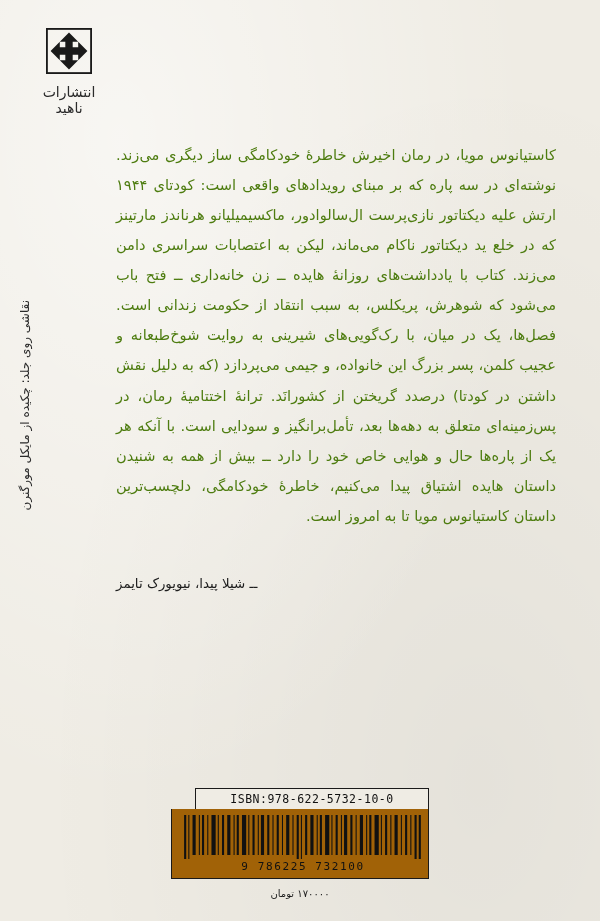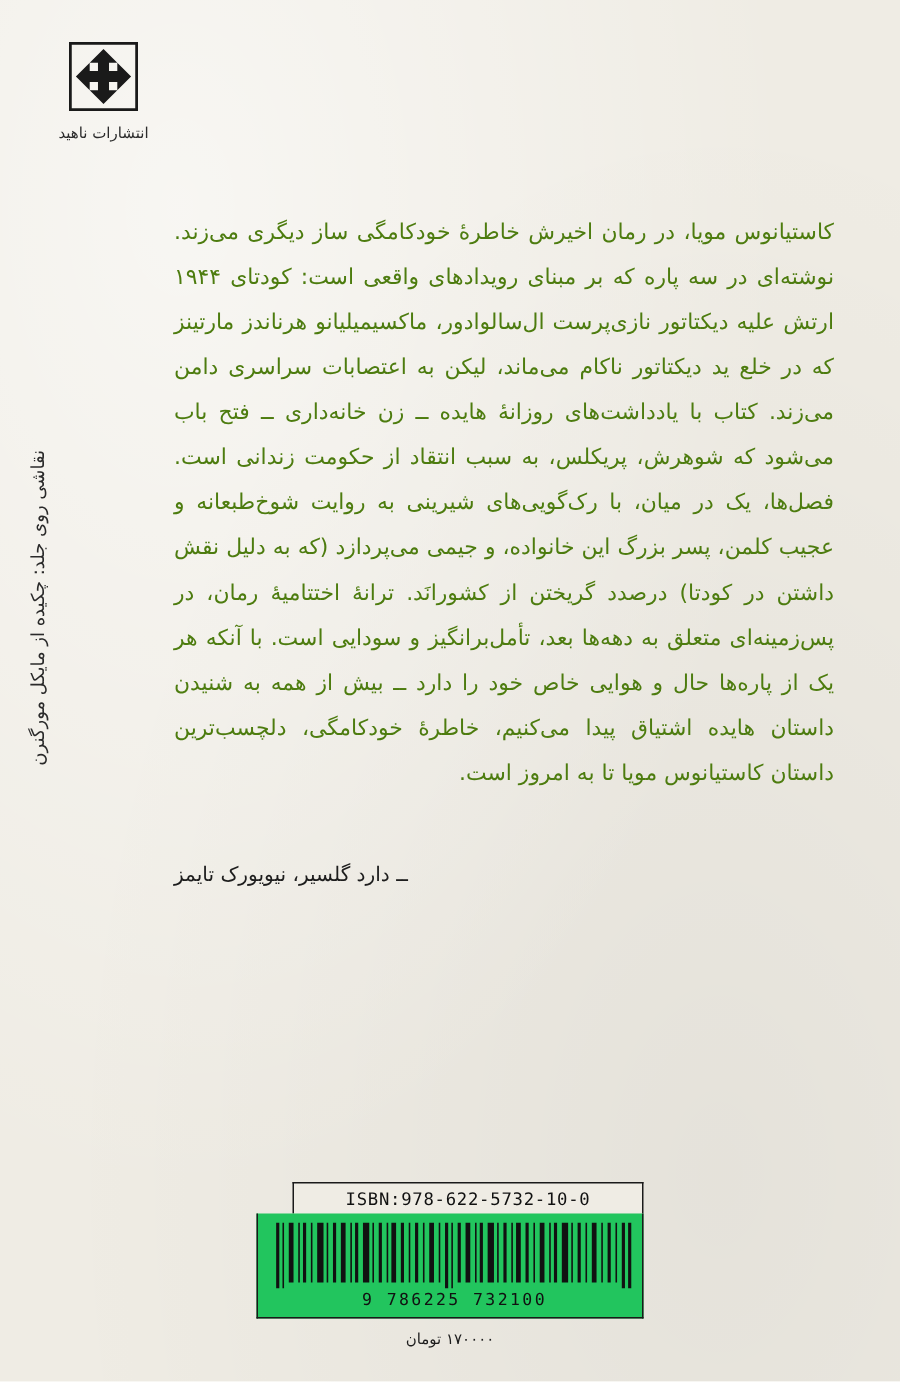--- a/index.html
+++ b/index.html
@@ -35,21 +35,21 @@
     text-align: center;
   }
   .logo-mark {
     width: 46px;
     height: 46px;
     margin: 0 auto;
     display: block;
   }
   .logo-caption {
     margin-top: 10px;
-    font-size: 10px;
+    font-size: 14px;
     color: #2b2b2b;
     letter-spacing: 0.2px;
     direction: rtl;
   }
 
   
   .blurb {
     position: absolute;
     top: 140px;
     right: 44px;
@@ -108,21 +108,21 @@
     letter-spacing: 0.5px;
     color: #111;
     padding: 3px 0 3px 0;
     direction: ltr;
     background: #efece4;
     margin-left: 24px;
   }
   .barcode-area {
     border: 1px solid #1a1a1a;
     border-top: none;
-    background: #22c55e;
+    background: #a16207;
     padding: 6px 4px 2px 10px;
   }
   .bars {
     height: 44px;
     width: 100%;
     display: block;
   }
   .barcode-digits {
     font-family: "DejaVu Sans Mono", "Liberation Mono", monospace;
     font-size: 11px;
@@ -149,21 +149,21 @@
       <rect x="2" y="2" width="96" height="96" fill="none" stroke="#1a1a1a" stroke-width="4"></rect>
       <path d="M50 10 L70 30 L58 30 L58 42 L70 42 L70 30 L90 50 L70 70 L70 58 L58 58 L58 70 L70 70 L50 90 L30 70 L42 70 L42 58 L30 58 L30 70 L10 50 L30 30 L30 42 L42 42 L42 30 L30 30 Z" fill="#1a1a1a"></path>
     </svg>
     <div class="logo-caption">انتشارات ناهید</div>
   </div>
 
   <div class="blurb">
     <p>کاستیانوس مویا، در رمان اخیرش خاطرهٔ خودکامگی ساز دیگری می‌زند. نوشته‌ای در سه پاره که بر مبنای رویدادهای واقعی است: کودتای ۱۹۴۴ ارتش علیه دیکتاتور نازی‌پرست ال‌سالوادور، ماکسیمیلیانو هرناندز مارتینز که در خلع ید دیکتاتور ناکام می‌ماند، لیکن به اعتصابات سراسری دامن می‌زند. کتاب با یادداشت‌های روزانهٔ هایده ــ زن خانه‌داری ــ فتح باب می‌شود که شوهرش، پریکلس، به سبب انتقاد از حکومت زندانی است. فصل‌ها، یک در میان، با رک‌گویی‌های شیرینی به روایت شوخ‌طبعانه و عجیب کلمن، پسر بزرگ این خانواده، و جیمی می‌پردازد (که به دلیل نقش داشتن در کودتا) درصدد گریختن از کشورانَد. ترانهٔ اختتامیهٔ رمان، در پس‌زمینه‌ای متعلق به دهه‌ها بعد، تأمل‌برانگیز و سودایی است. با آنکه هر یک از پاره‌ها حال و هوایی خاص خود را دارد ــ بیش از همه به شنیدن داستان هایده اشتیاق پیدا می‌کنیم، خاطرهٔ خودکامگی، دلچسب‌ترین داستان کاستیانوس مویا تا به امروز است.</p>
   </div>
 
-  <div class="credit">ــ دارد گلسیر، نیویورک تایمز</div>
+  <div class="credit">ــ شیلا پیدا، نیویورک تایمز</div>
 
   <div class="side-note">نقاشی روی جلد: چکیده از مایکل مورگنرن</div>
 
   <div class="barcode-block">
     <div class="isbn-bar">ISBN:978-622-5732-10-0</div>
     <div class="barcode-area">
       <svg class="bars" viewBox="0 0 230 44" preserveAspectRatio="none" aria-hidden="true">
         <g fill="#111">
           <rect x="2" y="0" width="2" height="44"></rect>
           <rect x="6" y="0" width="1" height="44"></rect>

